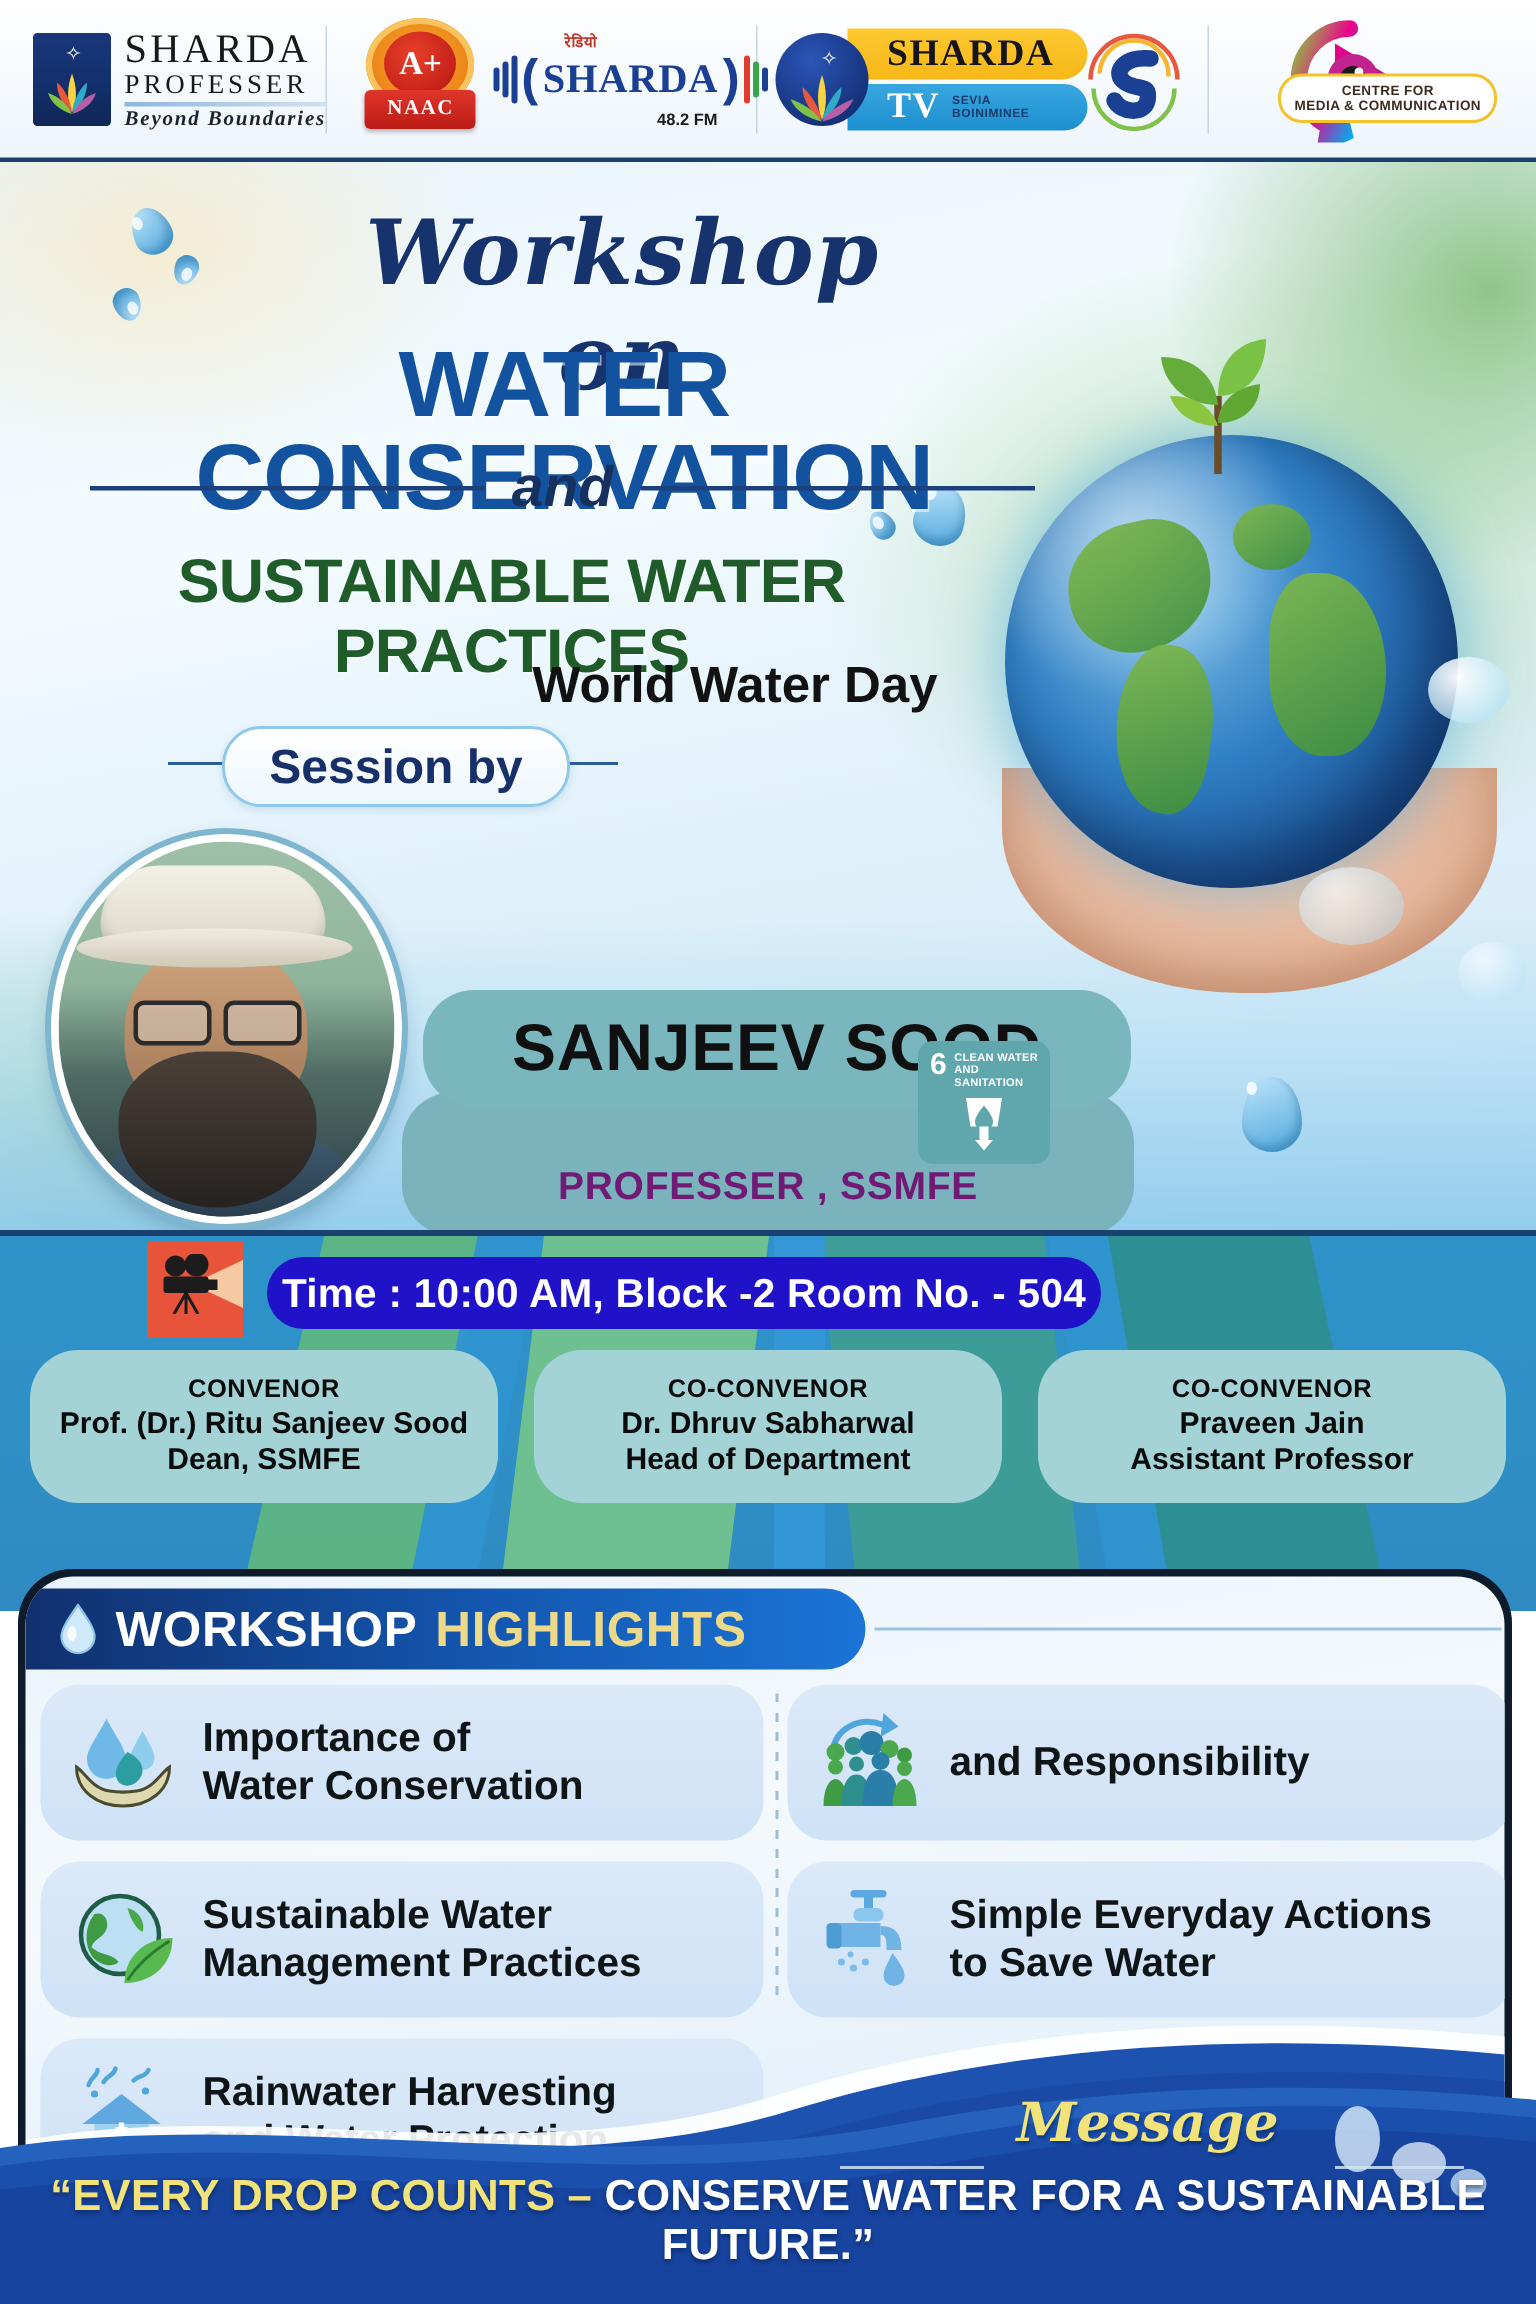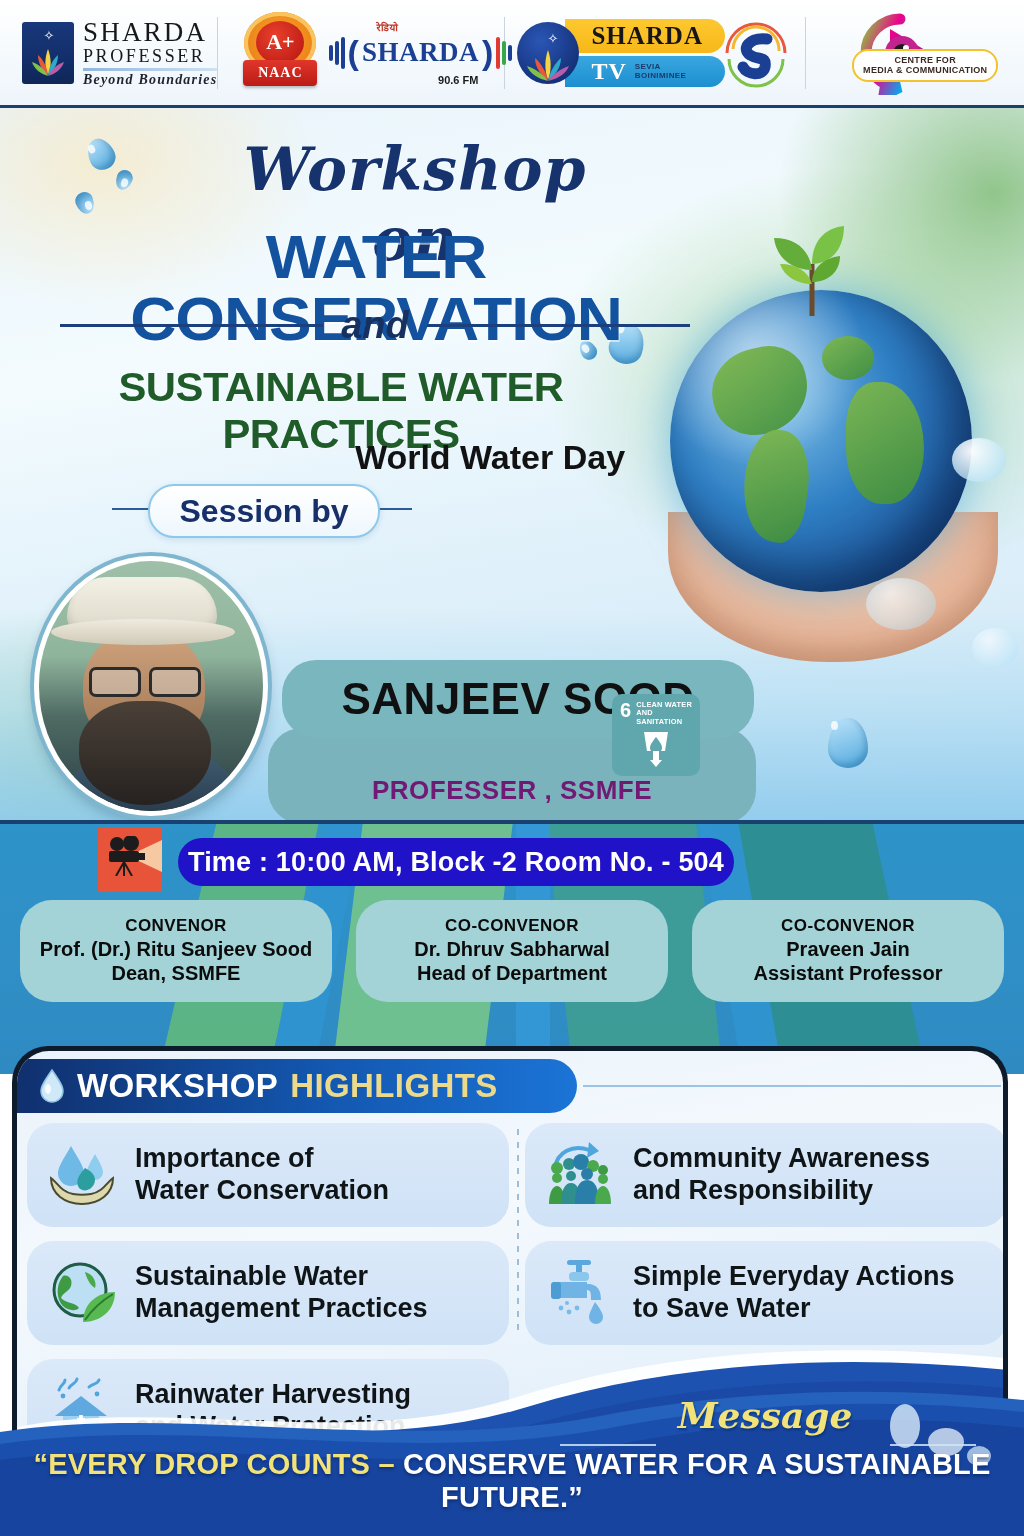--- a/index.html
+++ b/index.html
@@ -345,21 +345,21 @@
           </div>
           <span class="fm-paren">(</span>
           <span class="fm-word">SHARDA</span>
           <span class="fm-paren">)</span>
           <div class="fm-bars">
             <i style="height:32px;background:#e03b2f;"></i>
               <i style="height:24px;background:#37a74a;"></i>
               <i style="height:16px;background:#1b3f93;"></i>
           </div>
         </div>
-        <div class="fm-sub">90.6 FM</div>
+        <div class="fm-sub">48.2 FM</div>
       </div>
     </div>
 
     <div class="vdiv"></div>
 
     <div class="logoslot" style="margin-left:12px;">
       <div class="stv">
         <div class="stv-globe">
           <span class="st">✧</span>
           <svg width="52" height="34" viewBox="0 0 52 34" style="position:absolute;left:5px;bottom:2px;">
@@ -633,21 +633,20 @@
                 <path d="M18 66 C18 52 22 45 28 45 C34 45 38 52 38 66Z" fill="#2f8f8e"></path>
                 <path d="M32 66 C32 50 36 42 44 42 C52 42 56 50 56 66Z" fill="#2a7fa8"></path>
                 <path d="M52 66 C52 54 56 48 60 48 C64 48 68 54 68 66Z" fill="#4aa84d"></path>
                 <circle cx="14" cy="40" r="5" fill="#4aa84d"></circle>
                   <circle cx="28" cy="38" r="5" fill="#2f8f8e"></circle>
                 <circle cx="44" cy="36" r="6" fill="#2a7fa8"></circle>
                   <circle cx="60" cy="41" r="5" fill="#4aa84d"></circle>
               </svg>
             </div>
             <div class="tx">
-              <div>Community Awareness</div>
               <div>and Responsibility</div>
             </div>
           </div>
 
           <div class="hlcard">
             <div class="ic">
               <svg viewBox="0 0 74 74" width="74" height="74">
                 <rect x="24" y="4" width="24" height="5" rx="2.5" fill="#5aa8dd"></rect>
                 <rect x="33" y="8" width="6" height="8" fill="#5aa8dd"></rect>
                 <rect x="26" y="16" width="20" height="9" rx="4" fill="#8bc7ec"></rect>

